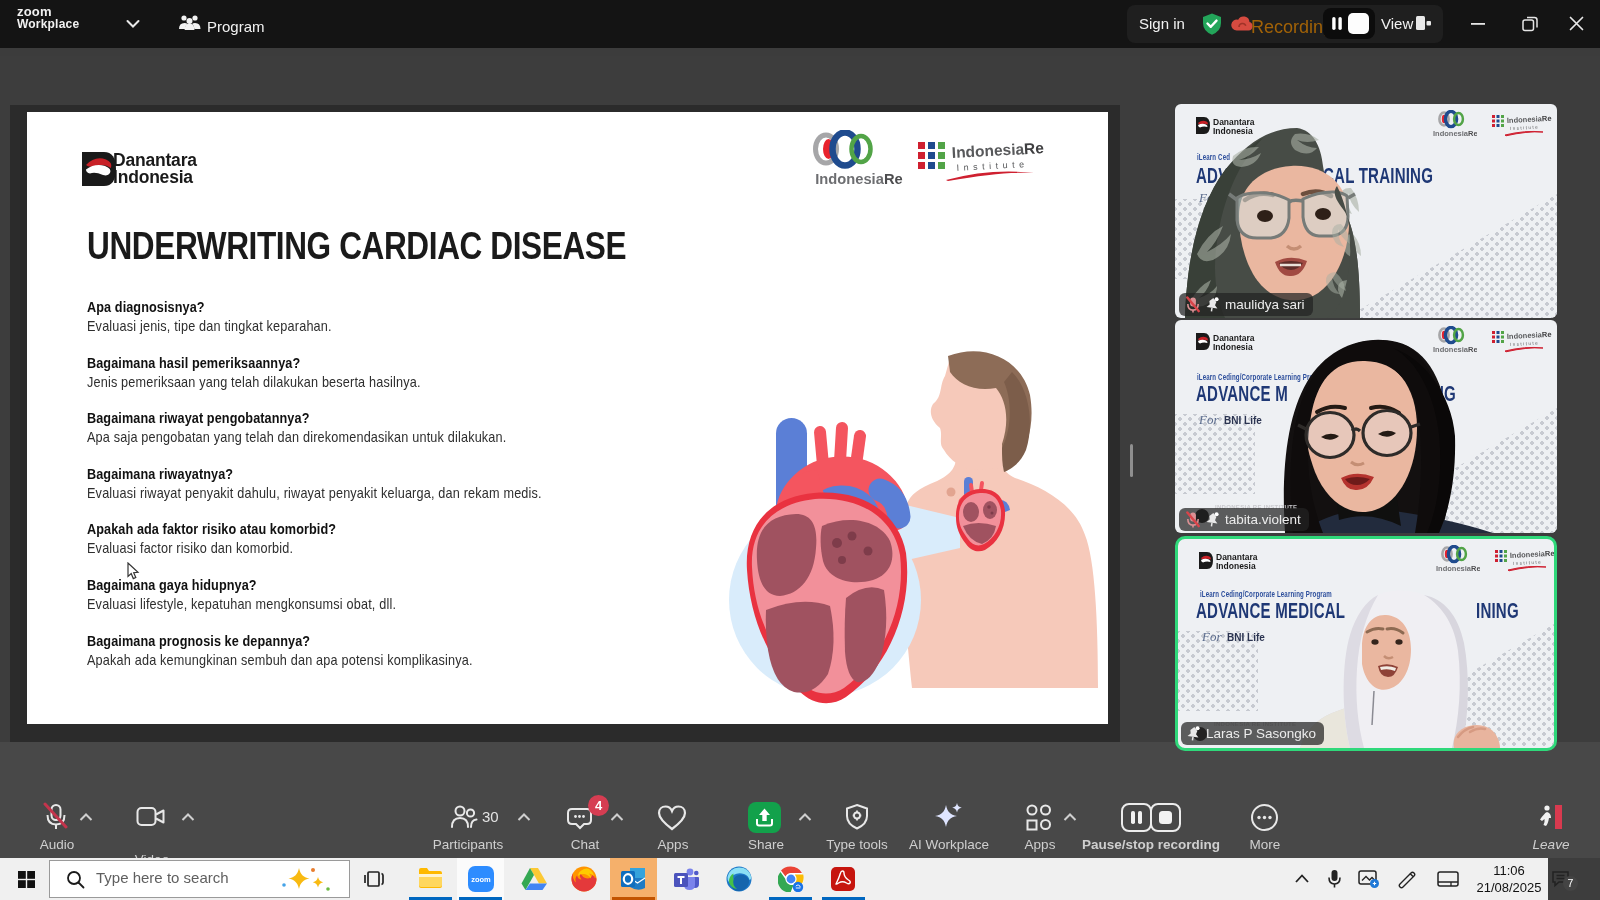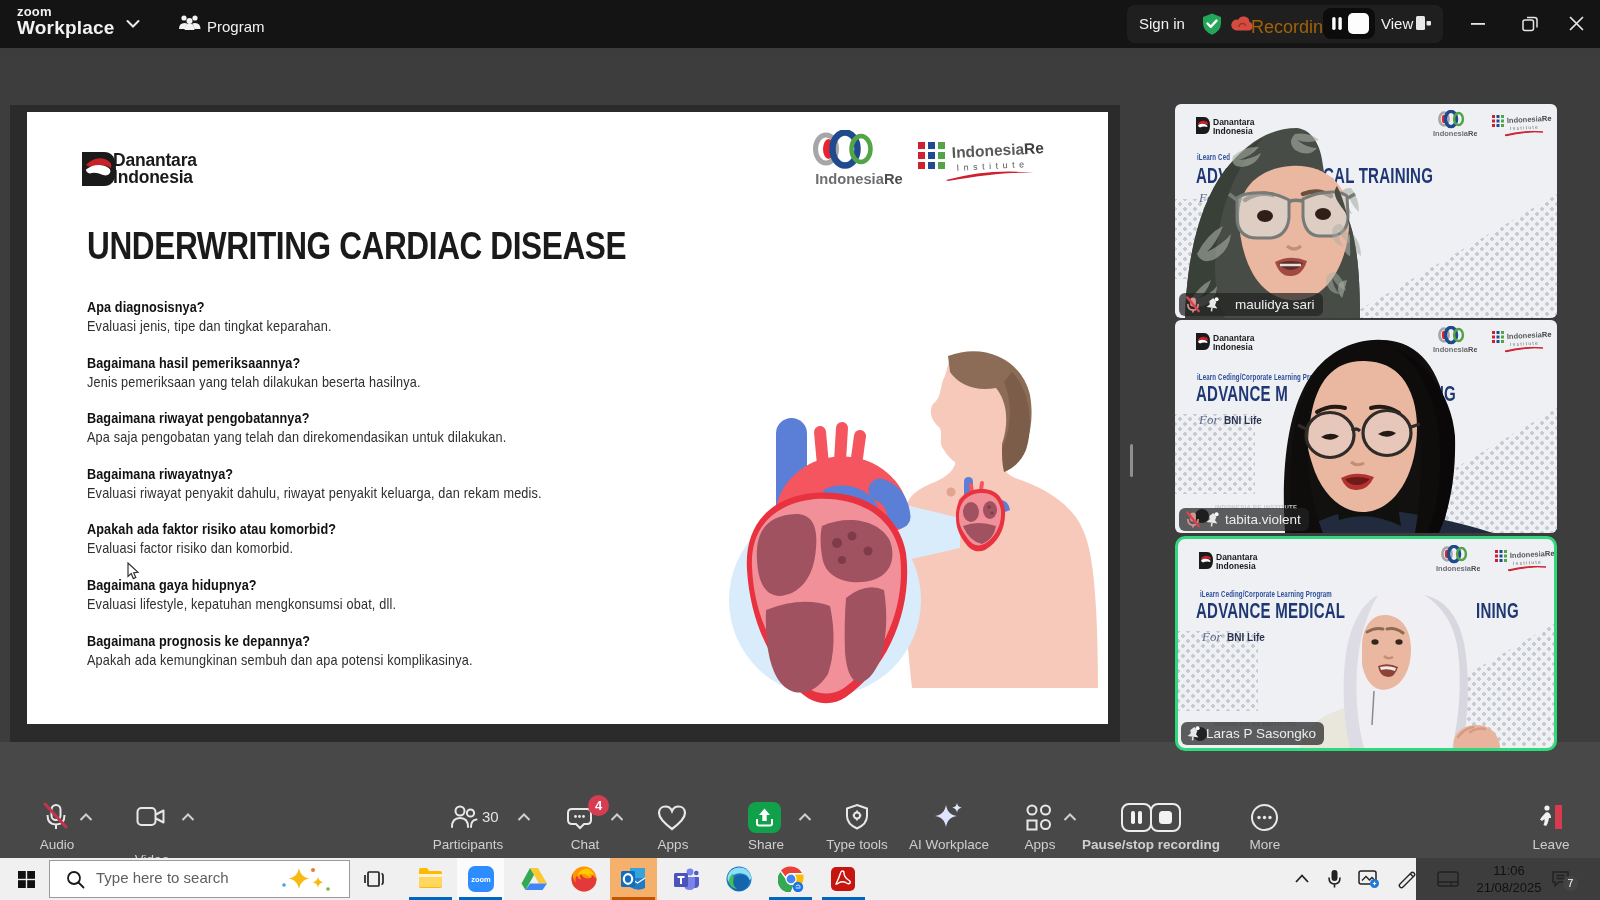--- a/index.html
+++ b/index.html
@@ -17,21 +17,21 @@
   
   #stage { position:absolute; left:0; top:56px; width:1600px; height:686px; background:#3d3d3d; }
   #pswin { position:absolute; left:10px; top:105px; width:1110px; height:640px; background:#2b2b2b; }
   #slide { position:absolute; left:27px; top:112px; width:1081px; height:612px; background:#ffffff; }
 
   
   #toolbar { position:absolute; left:0; top:742px; width:1600px; height:116px; background:#484848; }
   .tblabel { position:absolute; color:#cfcfcf; font-size:13.5px; white-space:nowrap; transform:translateX(-50%); top:95px; }
 
   
-  #taskbar { position:absolute; left:0; top:858px; width:1416px; height:42px; background:#f0f0f0; }
+  #taskbar { position:absolute; left:0; top:858px; width:1548px; height:42px; background:#f0f0f0; }
 
   
   .tile { position:absolute; left:1175px; width:382px; background:#eef0f3; overflow:hidden; }
   .namepill { position:absolute; left:4px; bottom:2px; height:23px; background:rgba(35,35,35,.72);
     border-radius:6px; display:flex; align-items:center; padding:0 8px 0 6px; color:#ececec; font-size:13.5px; }
   .qa { font-size:15px; color:#2e2e2e; line-height:18.6px; letter-spacing:.2px; transform:scale(0.845,1); transform-origin:left top; }
   .qa b { color:#111; letter-spacing:.1px; }
   .dots { background-image: radial-gradient(circle, #c7cad1 1.7px, transparent 2.1px), radial-gradient(circle, #c7cad1 1.7px, transparent 2.1px);
     background-size:10px 10px; background-position:0 0,5px 5px; }
   .ilearn { position:absolute; left:22px; font-size:8.5px; font-weight:bold; color:#2b4d9b; letter-spacing:.2px; transform:scale(0.72,1); transform-origin:left top; }
@@ -40,21 +40,21 @@
   .bni .f { font-family:"Liberation Serif", serif; font-style:italic; color:#5a6b8c; font-size:13px; }
   .bni b { color:#2a3350; }
   .pin { flex:0 0 auto; }
 </style>
 </head>
 <body>
 <div id="root">
 
   <div id="topbar">
     <div class="abs ztxt" style="left:17px; top:4px; font-size:13px; font-weight:bold; letter-spacing:.2px;">zoom</div>
-    <div class="abs ztxt" style="left:17px; top:17px; font-size:19px; font-weight:bold; letter-spacing:.2px;">Workplace</div>
+    <div class="abs ztxt" style="left:17px; top:17px; font-size:12px; font-weight:bold; letter-spacing:.2px;">Workplace</div>
     <svg class="abs" style="left:126px; top:19px;" width="14" height="10" viewBox="0 0 14 10">
         <path d="M1.5 2 L7 7.5 L12.5 2" stroke="#e8e8e8" stroke-width="2" fill="none" stroke-linecap="round"></path>
       </svg>
 
     <svg class="abs" style="left:179px; top:13px;" width="22" height="20" viewBox="0 0 22 20">
       <g fill="#f2f2f2">
         <circle cx="5" cy="5" r="2.6"></circle>
           <circle cx="16" cy="5" r="2.6"></circle>
           <circle cx="10.5" cy="8" r="3"></circle>
         <path d="M0 16 q0 -6 5.5 -6 q2 0 3 1 q-2.4 1.6 -2.4 5z"></path>
@@ -308,21 +308,21 @@
         <circle cx="20" cy="14.5" r="1.7" fill="#e8e8e8"></circle>
     </svg>
     <div class="tblabel" style="left:1265px;">More</div>
 
     <svg class="abs" style="left:1535px; top:60px;" width="30" height="30" viewBox="0 0 30 30">
       <path d="M20 3 h7 v24 h-7" fill="#d83a4f"></path>
       <path d="M4 15 l7 -3 v2 h6 v2 h-6 v2 z" fill="#fff" opacity="0"></path>
       <circle cx="12" cy="6" r="2.6" fill="#f2f2f2"></circle>
       <path d="M12 10 q4 1 4 6 l-2 0 q-1 6 -3 8 l-2.5 -1 q1.5 -3 1 -6 l-2.5 2 l-2 -1.5 q2 -3 4 -5 q1 -2 3 -2.5 z" fill="#f2f2f2"></path>
     </svg>
-    <div class="tblabel" style="left:1551px;">Leave</div>
+    <div class="tblabel" style="left:1551px;font-style:italic;">Leave</div>
   </div>
 
   <div class="tile" style="top:104px; height:214px; border-radius:6px;">
     <div class="abs dots" style="right:0; top:90px; width:230px; height:124px; clip-path:polygon(100% 0,100% 100%,8% 100%);"></div>
     <div class="abs dots" style="left:0; top:95px; width:80px; height:80px;"></div>
     <svg class="abs" style="left:20px; top:10px;" width="70" height="24" viewBox="0 0 70 24">
       <path d="M1 3 H9 Q15 3 15 11.5 Q15 20 9 20 H1 Z" fill="#1a1a1a"></path>
       <path d="M3 9 Q7 5.5 11.5 7.5 Q13.5 8.5 12.8 10.5 Q9 9 5.5 10.5 Q3.5 10.5 3 9 Z" fill="#c82127"></path>
       <path d="M3 11 Q7 9 11 10.5 Q13 11.5 12.4 13 Q8.5 12 5 13.5 Q3 12.5 3 11 Z" fill="#fff"></path>
       <text x="18" y="11" font-size="8.5" font-weight="bold" fill="#1a1a1a" font-family="Liberation Sans">Danantara</text>
@@ -402,21 +402,21 @@
             <path d="M2.5 1.5 L14.5 16" stroke="#d8444a" stroke-width="2.6" stroke-linecap="round"></path>
           </g>
         </svg>
         <svg class="pin" width="13" height="15" viewBox="0 0 13 15">
           <g transform="rotate(8 6.5 7)">
             <path d="M6.5 1 L10 4.5 L9.2 8 L12 10.8 L1 10.8 L3.8 8 L3 4.5 Z" fill="#e8e8e8"></path>
             <path d="M6.5 10.8 L6.5 14.5" stroke="#e8e8e8" stroke-width="1.5"></path>
           </g>
           <circle cx="10.6" cy="2.3" r="2" fill="#fff"></circle>
         </svg>
-        <span style="margin-left:16px;">maulidya sari</span>
+        <span style="margin-left:6px;">maulidya sari</span>
       </div>
   </div>
 
   <div class="tile" style="top:320px; height:213px; border-radius:6px;">
     <div class="abs dots" style="right:0; top:88px; width:230px; height:125px; clip-path:polygon(100% 0,100% 100%,8% 100%);"></div>
     <div class="abs dots" style="left:0; top:94px; width:80px; height:80px;"></div>
     <svg class="abs" style="left:20px; top:10px;" width="70" height="24" viewBox="0 0 70 24">
       <path d="M1 3 H9 Q15 3 15 11.5 Q15 20 9 20 H1 Z" fill="#1a1a1a"></path>
       <path d="M3 9 Q7 5.5 11.5 7.5 Q13.5 8.5 12.8 10.5 Q9 9 5.5 10.5 Q3.5 10.5 3 9 Z" fill="#c82127"></path>
       <path d="M3 11 Q7 9 11 10.5 Q13 11.5 12.4 13 Q8.5 12 5 13.5 Q3 12.5 3 11 Z" fill="#fff"></path>

